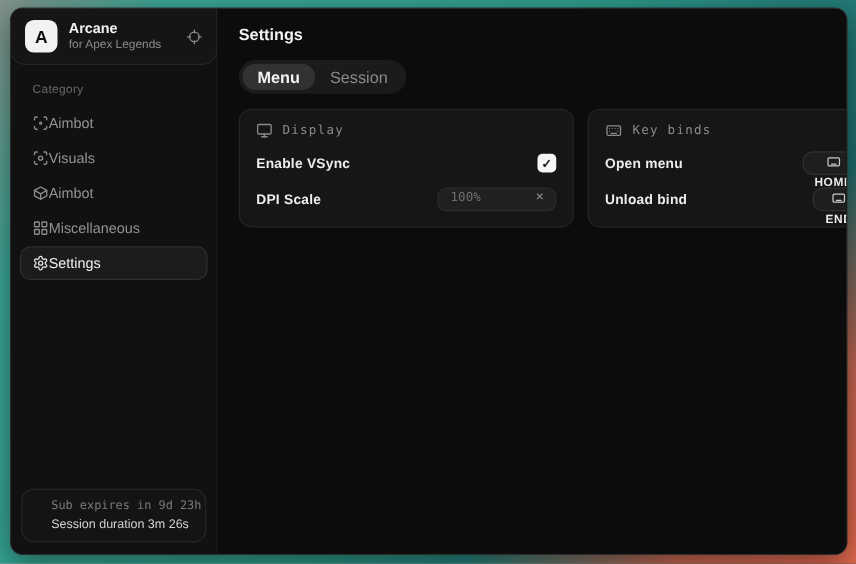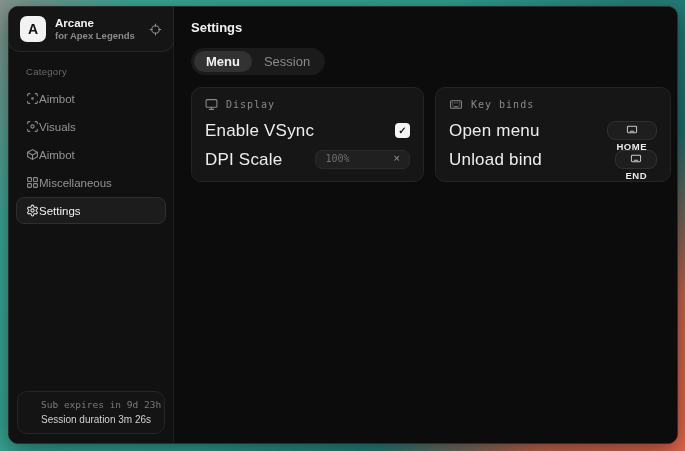--- a/index.html
+++ b/index.html
@@ -36,21 +36,21 @@
     height:45px;
   }
   .logo-box {
     width:26px; height:26px; flex:none;
     background:#f2f2f2; border-radius:7px;
     display:flex; align-items:center; justify-content:center;
     font-weight:bold; font-size:14px; color:#101010;
   }
   .logo-text { flex:1; line-height:1.25; }
   .logo-title { font-size:11.5px; font-weight:bold; color:#f2f2f2; }
-  .logo-sub { font-size:9.5px; color:#8a8a8a;font-weight:bold; }
+  .logo-sub { font-size:9.5px; color:#8a8a8a; }
   .header-target { color:#8b8b8b; display:flex; }
   .category {
     font-size:9.5px; color:#6a6a6a;
     margin:14px 0 7px 17px; letter-spacing:.3px;
   }
   .nav { list-style:none; }
   .nav-item {
     height:27px; margin:1px 7px;
     padding:0 9px;
     display:flex; align-items:center; 
@@ -86,34 +86,34 @@
   .tab {
     padding:3px 12px; border-radius:13px;
     font-size:13px; color:#8a8a8a; cursor:default;
   }
   .tab.active { background:#323232; color:#f2f2f2; font-weight:bold; }
   .cards { margin-top:12px; display:flex; gap:11px; }
   .card {
     background:#161616; border:1px solid #242424; border-radius:10px;
     padding:10px 13px 12px 13px;
   }
-  .card.display { width:233px; }
+  .card.display { width:268px; }
   .card.keybinds { width:236px; }
   .card-head {
     display:flex; align-items:center; gap:8px;
     color:#8a8a8a;
     font-family:"DejaVu Sans Mono", monospace;
     font-size:10px; letter-spacing:1px;
   }
   .card-head .ic { display:flex; color:#8a8a8a; }
   .row {
     margin-top:10px; height:19px;
     display:flex; align-items:center; justify-content:space-between;
   }
-  .row-label { font-size:17px; font-weight:normal; color:#ededed; letter-spacing:.2px;text-align:center; }
+  .row-label { font-size:11px; font-weight:bold; color:#ededed; letter-spacing:.2px;text-align:center; }
   .checkbox {
     width:15px; height:15px; background:#f5f5f5;
     border-radius:4px;
     display:flex; align-items:center; justify-content:center;
     font-size:10px; font-weight:bold; color:#141414;
     cursor:default;
   }
   .dpi-input {
     display:flex; align-items:flex-start;
     background:#202020; border:1px solid #2b2b2b; border-radius:7px;

